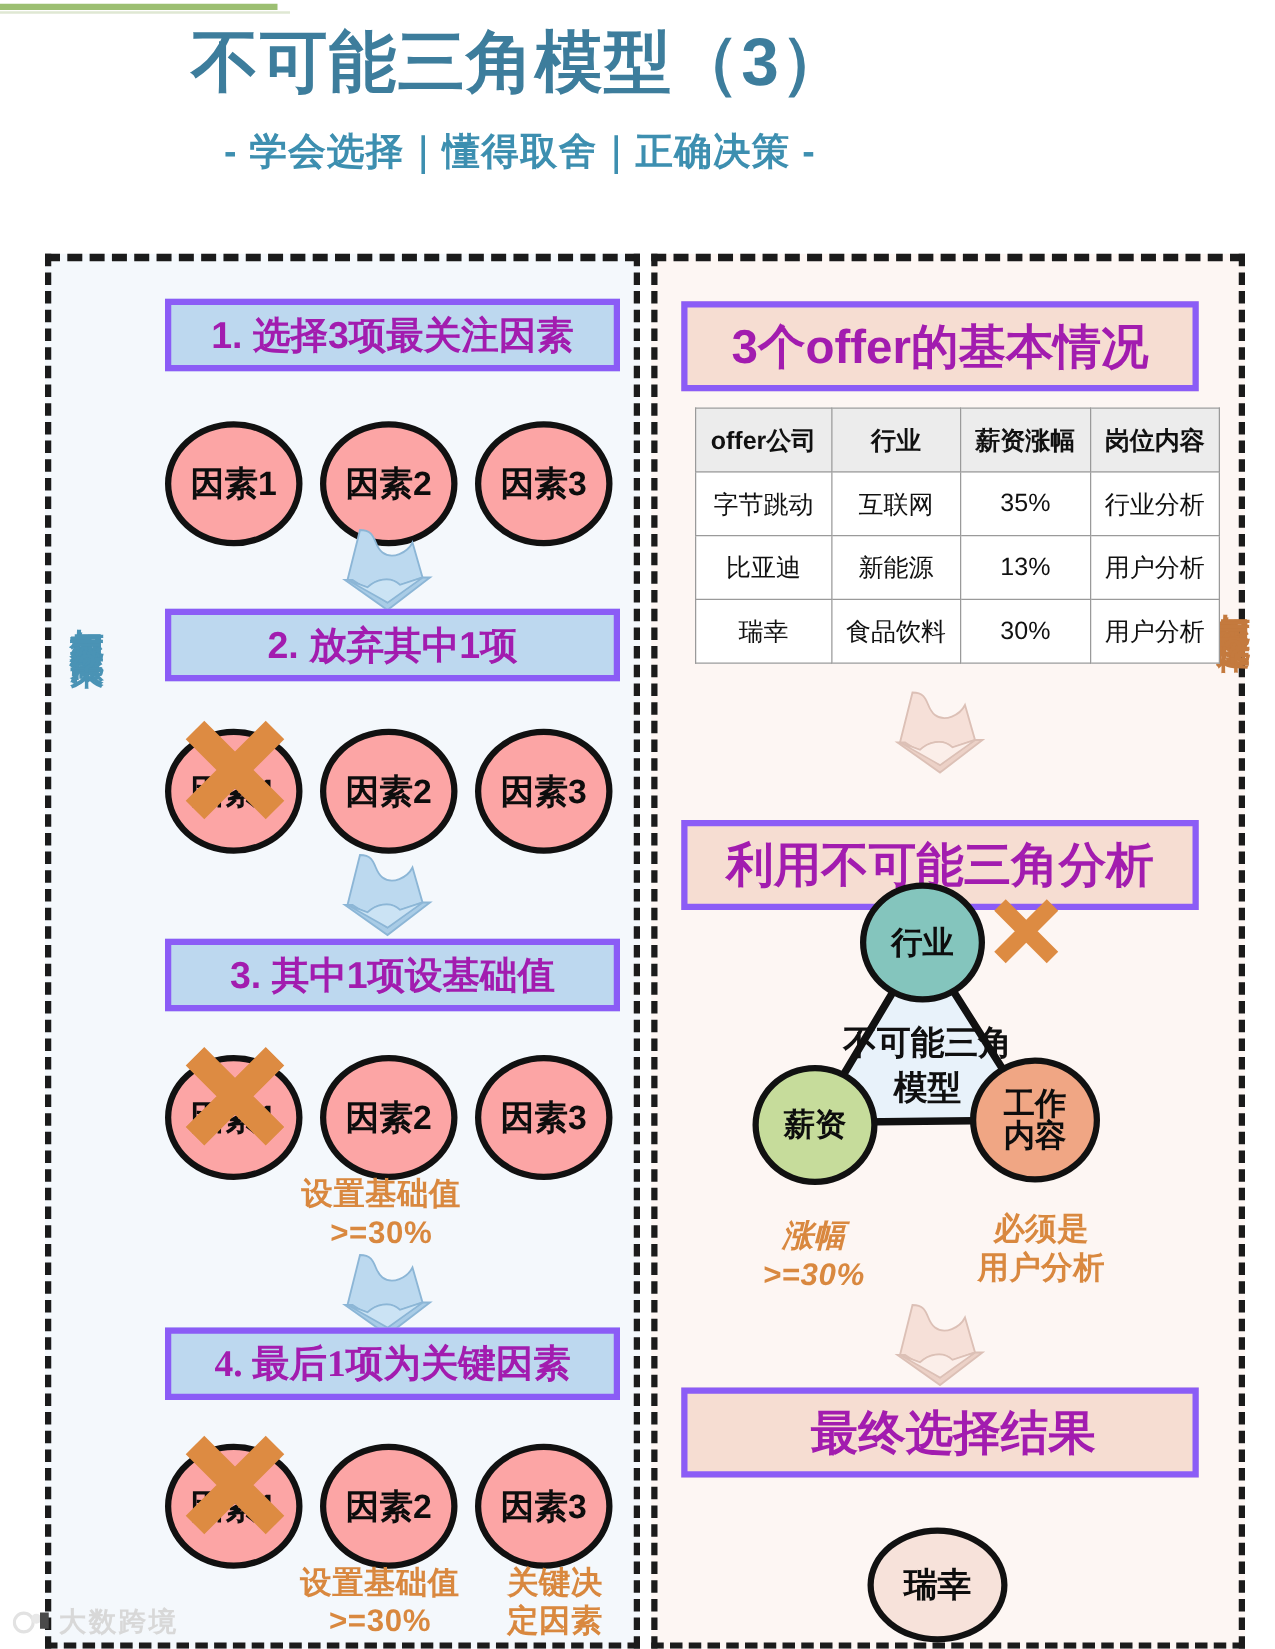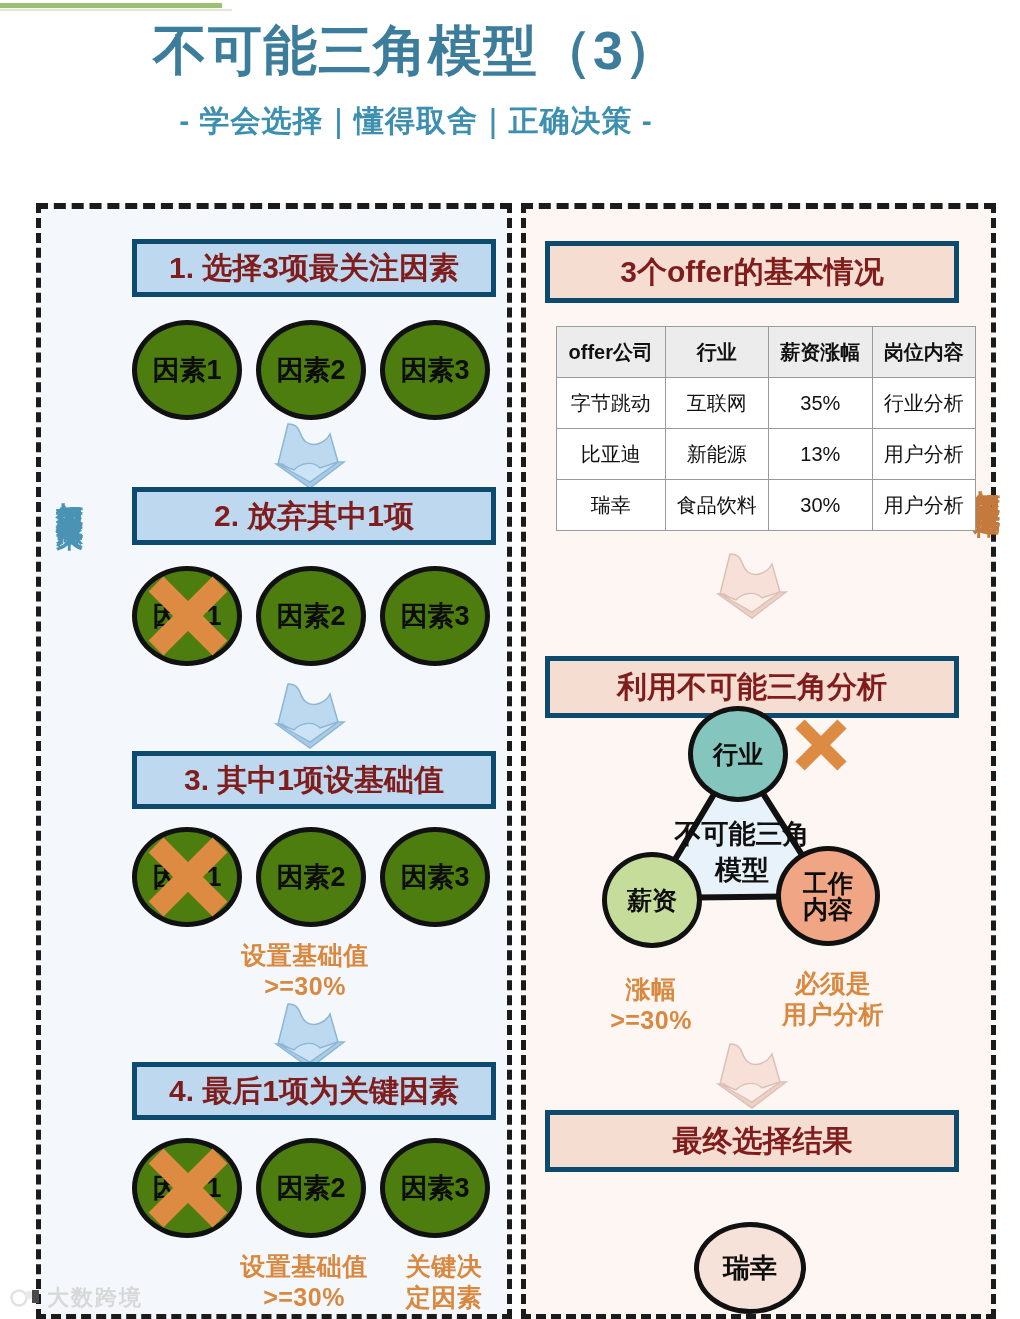--- a/index.html
+++ b/index.html
@@ -34,33 +34,33 @@
   
   .vcaption {
     position:absolute; writing-mode:vertical-rl; text-orientation:upright;
     font-size:27px; font-weight:bold; line-height:1.02; letter-spacing:2px;
   }
   .vcaption-left  { left:55px;  top:482px; color:#4a93b5; }
   .vcaption-right { left:972px; top:470px; color:#c47a3e; }
 
   
   .box {
-    position:absolute; border:5px solid #0c4a6e; display:flex;
+    position:absolute; border:5px solid #8b5cf6; display:flex;
     align-items:center; justify-content:center;
-    font-weight:bold; color:#7f1d1d;
+    font-weight:bold; color:#a21caf;
   }
   .box-blue { background:#bdd8ef; }
   .box-peach { background:#f6ddd2; }
   .step-box { left:132px; width:364px; height:58px; font-size:30px; }
 
   
   .circ-row { position:absolute; left:132px; width:364px; height:100px; }
   .circ {
-    position:absolute; top:0; width:110px; height:100px; border-radius:50%;
-    border:5px solid #111; background:#4d7c0f;
+    position:absolute; top:17px; width:110px; height:100px; border-radius:50%;
+    border:5px solid #111; background:#fca5a5;
     display:flex; align-items:center; justify-content:center;
     font-size:27px; font-weight:bold; color:#0d0d0d;
   }
   .c1 { left:0px; }
   .c2 { left:124px; }
   .c3 { left:248px; }
   .xmark {
     position:absolute; left:8px; top:2px; width:96px; height:96px;
     pointer-events:none;
   }
@@ -68,21 +68,21 @@
   
   .ann {
     position:absolute; font-size:25px; font-weight:bold; color:#d9883f;
     text-align:center; line-height:1.24; letter-spacing:0.5px;
   }
 
   
   .arrow { position:absolute; width:84px; height:70px; }
 
   
-  .rt-box { left:545px; width:414px; height:62px; font-size:30px; }
+  .rt-box { left:545px; width:414px; height:72px; font-size:38px; }
   .tbl {
     position:absolute; left:556px; top:326px; width:420px;
     border-collapse:collapse; background:#fff;
     font-size:20px; color:#111;
   }
   .tbl th, .tbl td {
     border:1.5px solid #9a9a9a; text-align:center; height:51px;
     font-weight:normal; padding:0 4px;
   }
   .tbl th { background:#ececec; font-weight:bold; font-size:20px; }
@@ -171,21 +171,21 @@
 <div class="ann" style="left:222px; top:940px; width:166px;">
   <div>设置基础值</div>
   <div>&gt;=30%</div>
 </div>
 <svg class="arrow" style="left:268px; top:1000px;" viewBox="0 0 84 70">
   <path d="M20 4 C34 4 30 16 38 22 C46 28 58 22 62 14 L70 42 L52 48 C44 40 32 44 26 50 L10 44 Z" fill="#bcd9ef" stroke="#8cb6d6" stroke-width="1.5"></path>
   <path d="M8 44 L42 68 L76 42 L70 42 L42 62 L14 44 Z" fill="#a9cce6" stroke="#8cb6d6" stroke-width="1.5"></path>
   <path d="M10 44 L42 62 L70 42 L52 48 C44 40 32 44 26 50 Z" fill="#cbe3f4" stroke="#8cb6d6" stroke-width="1.2"></path>
 </svg>
 
-<div class="box box-blue step-box" style="top:1062px;">4. 最后1项为关键因素</div>
+<div class="box box-blue step-box" style="top:1062px;font-family:Liberation Serif, serif;">4. 最后1项为关键因素</div>
 <div class="circ-row" style="top:1138px;">
   <div class="circ c1">因素1</div>
   <svg class="xmark" viewBox="0 0 96 96">
     <path d="M16 16 L80 80 M80 16 L16 80" stroke="#dd8b42" stroke-width="21" stroke-linecap="butt"></path>
   </svg>
   <div class="circ c2">因素2</div>
   <div class="circ c3">因素3</div>
 </div>
 <div class="ann" style="left:218px; top:1251px; width:172px;">
   <div>设置基础值</div>
@@ -251,21 +251,21 @@
   <div class="tri-node node-right">
     <div>
       <div>工作</div>
       <div>内容</div>
     </div>
   </div>
   <div class="tri-node node-left">薪资</div>
   <div class="tri-center">不可能三角模型</div>
 </div>
 
-<div class="ann" style="left:592px; top:974px; width:118px;">
+<div class="ann" style="left:592px; top:974px; width:118px;font-style:italic;">
   <div>涨幅</div>
   <div>&gt;=30%</div>
 </div>
 <div class="ann" style="left:762px; top:968px; width:142px;">
   <div>必须是</div>
   <div>用户分析</div>
 </div>
 
 <svg class="arrow" style="left:710px; top:1040px;" viewBox="0 0 84 70">
   <path d="M20 4 C34 4 30 16 38 22 C46 28 58 22 62 14 L70 42 L52 48 C44 40 32 44 26 50 L10 44 Z" fill="#f6e0d8" stroke="#dcc0b6" stroke-width="1.5"></path>

